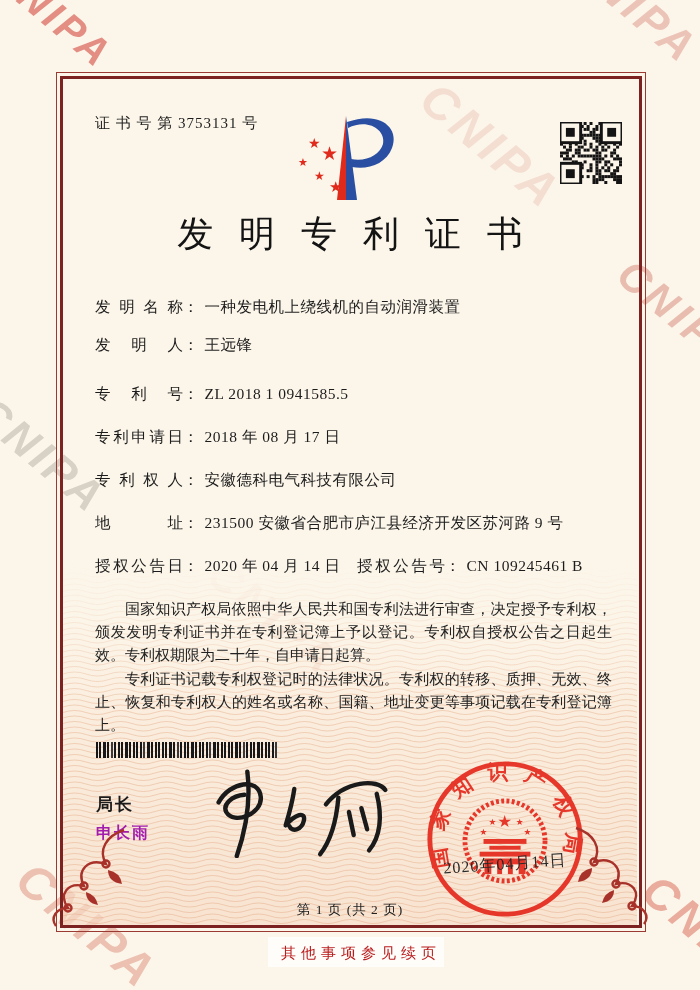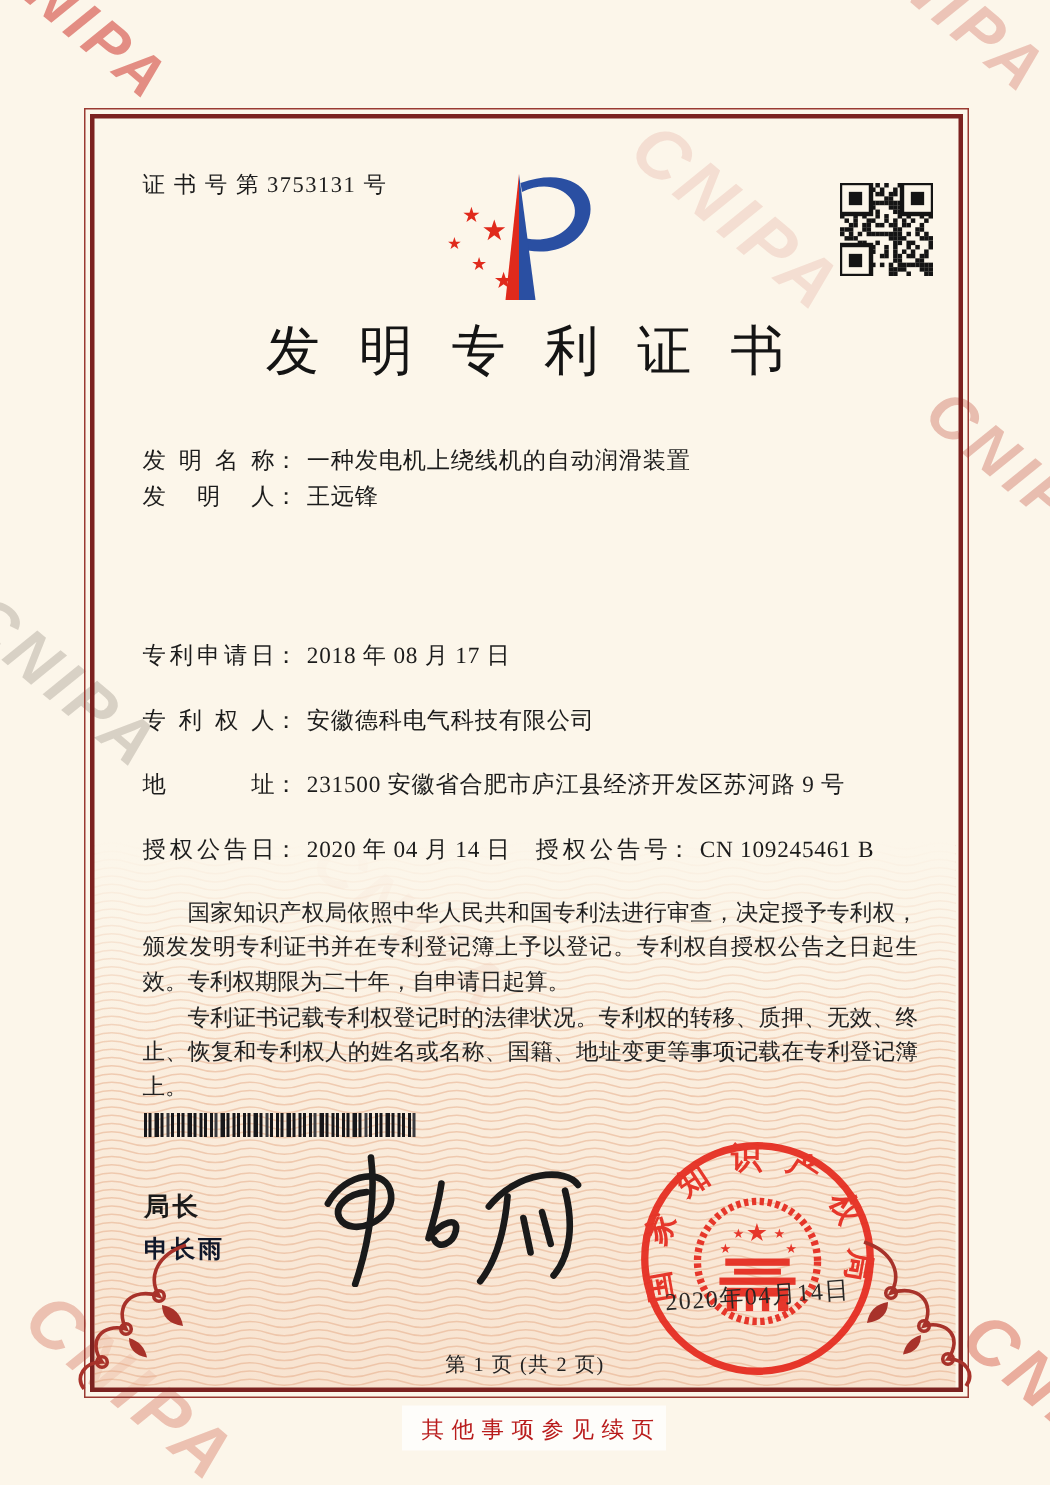--- a/index.html
+++ b/index.html
@@ -38,21 +38,21 @@
   
   .paras{position:absolute;left:95px;right:88px;top:574px;font-size:15px;line-height:23.2px;
          color:#222;text-align:justify;margin-top:24px;}
   .paras p{margin:0;text-indent:2em;}
 
   
   .barcode{position:absolute;left:96px;top:742px;}
   .dir-title{position:absolute;left:96px;top:793px;font-family:"Liberation Sans","DejaVu Sans",sans-serif;
              font-weight:bold;font-size:17px;color:#1b1b1b;letter-spacing:2px;}
   .dir-name{position:absolute;left:96px;top:823px;font-family:"Liberation Sans","DejaVu Sans",sans-serif;
-             font-weight:bold;font-size:16px;color:#0f172a;letter-spacing:2px;}
+             font-weight:bold;font-size:16px;color:#a21caf;letter-spacing:2px;}
   .sig{position:absolute;left:205px;top:766px;}
 
   
   .seal{position:absolute;left:423px;top:757px;width:164px;height:164px;opacity:.92;}
 
   
   .page-ind{position:absolute;left:0;right:0;top:901px;text-align:center;font-size:13.5px;color:#222;letter-spacing:1px;}
   .foot-box{position:absolute;left:268px;top:937px;width:176px;height:30px;background:#ffffff;opacity:.75;}
   .foot-note{position:absolute;left:281px;top:944px;font-size:15px;color:#b91c1c;letter-spacing:5px;}
 
@@ -246,22 +246,25 @@
       <rect x="5.904761904761905" y="47.23809523809524" width="8.857142857142858" height="8.857142857142858" fill="#141414"></rect>
       <rect x="41.333333333333336" y="0" width="20.666666666666668" height="20.666666666666668" fill="none" stroke="#141414" stroke-width="2.9523809523809526"></rect>
       <rect x="47.23809523809524" y="5.904761904761905" width="8.857142857142858" height="8.857142857142858" fill="#141414"></rect>
     </svg>
 
   <div class="title">发明专利证书</div>
 
   <div class="row" style="top:297px">
     <span class="lbl">发明名称</span><span class="colon">：</span><span class="val">一种发电机上绕线机的自动润滑装置</span>
   </div>
-  <div class="row" style="top:321px">
+  <div class="row" style="top:335px">
     <span class="lbl">发明人</span><span class="colon">：</span><span class="val">王远锋</span>
+  </div>
+  <div class="row" style="top:384px">
+    <span class="lbl">专利号</span><span class="colon">：</span><span class="val">ZL 2018 1 0941585.5</span>
   </div>
   <div class="row" style="top:427px">
     <span class="lbl">专利申请日</span><span class="colon">：</span><span class="val">2018 年 08 月 17 日</span>
   </div>
   <div class="row" style="top:470px">
     <span class="lbl">专利权人</span><span class="colon">：</span><span class="val">安徽德科电气科技有限公司</span>
   </div>
   <div class="row" style="top:513px">
     <span class="lbl">地址</span><span class="colon">：</span><span class="val">231500 安徽省合肥市庐江县经济开发区苏河路 9 号</span>
   </div>

